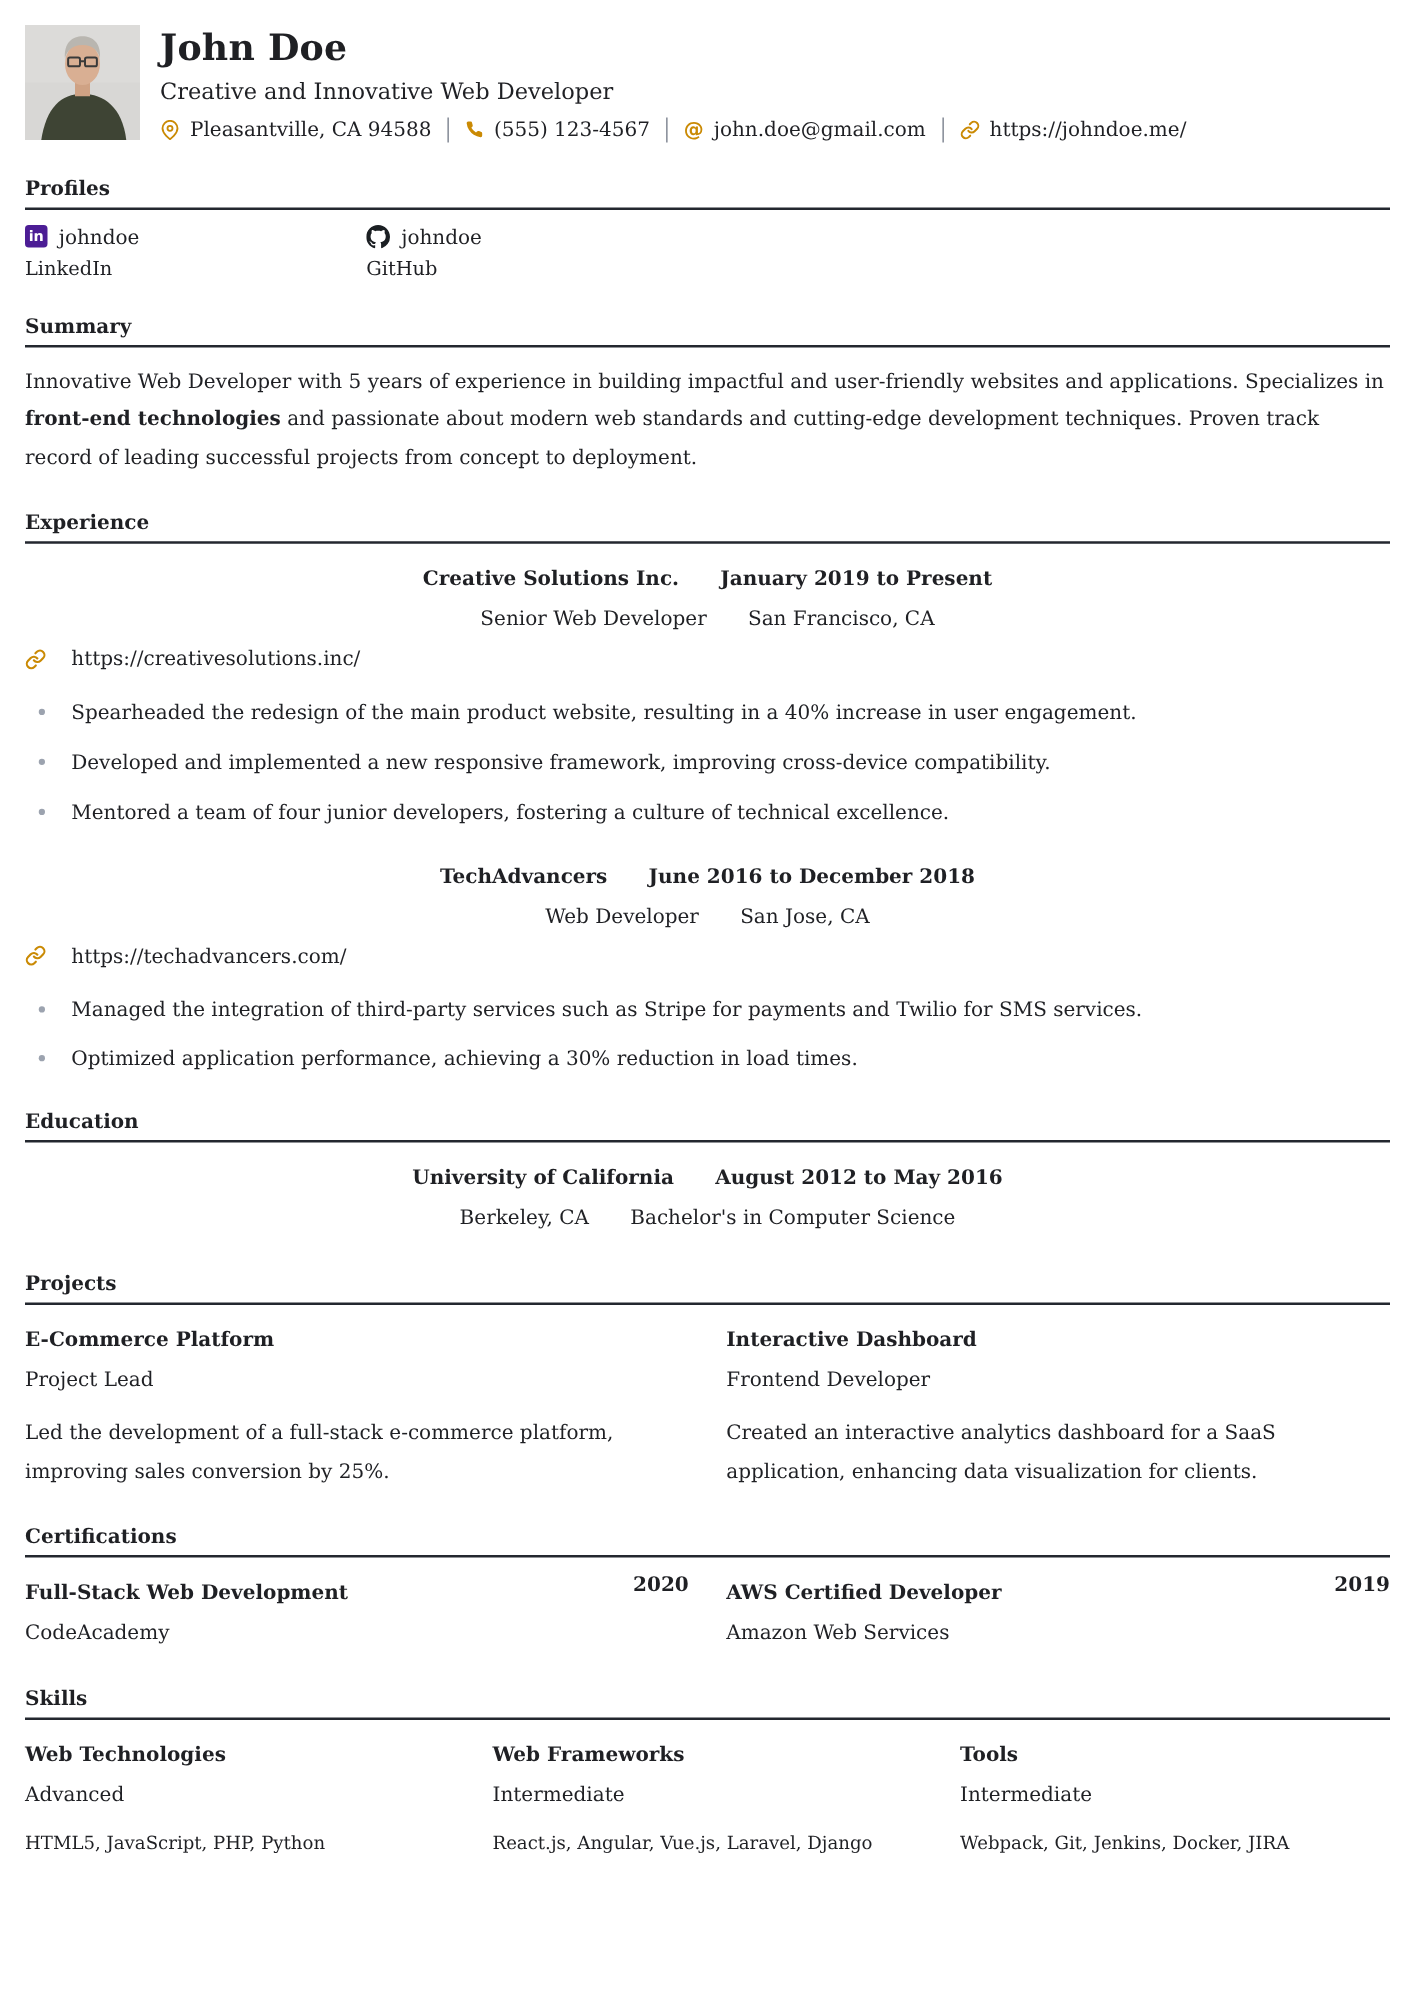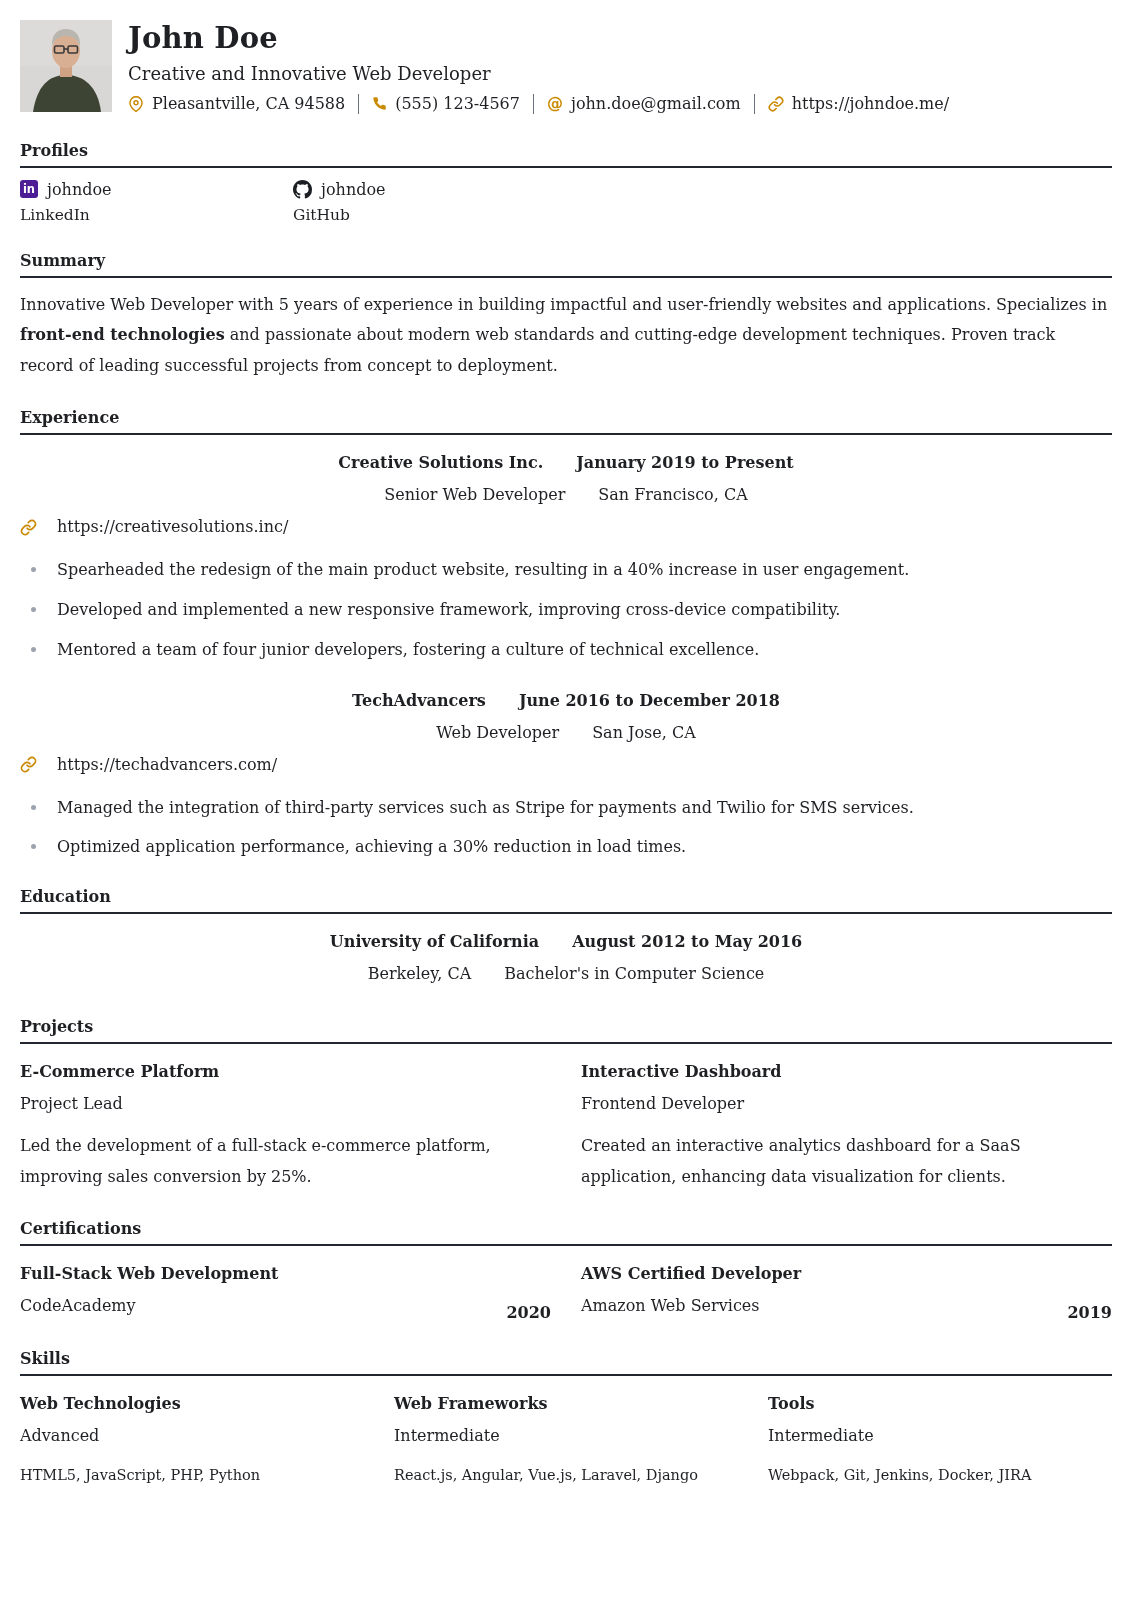--- a/index.html
+++ b/index.html
@@ -40,21 +40,21 @@
   .bullets{list-style:none;margin:10px 0 0 0;padding:0 0 0 37px;}
   .bullets li{position:relative;margin:15px 0;font-size:16px;line-height:1.55;}
   .bullets li::before{content:"";position:absolute;left:-26px;top:9px;width:5px;height:5px;border-radius:50%;background:#9ca3af;}
   .xp-item + .xp-item{margin-top:22px;}
 
   
   .grid-2{display:grid;grid-template-columns:1fr 1fr;column-gap:30px;}
   .grid-3{display:grid;grid-template-columns:repeat(3,1fr);column-gap:30px;}
   .item-line{font-size:16px;line-height:2.0;}
   .item-desc{font-size:16px;line-height:1.9;margin-top:11px;}
-  .cert-item{display:flex;justify-content:space-between;align-items:flex-end;}
+  .cert-item{display:flex;justify-content:space-between;align-items:flex-start;}
   .cert-year{font-weight:bold;font-size:16px;}
   .skill-keywords{margin-top:13px;font-size:14.5px;line-height:1.5;}
 </style>
 </head>
 <body>
 
 <div class="page">
 
   <div class="header">
     <div class="photo">

